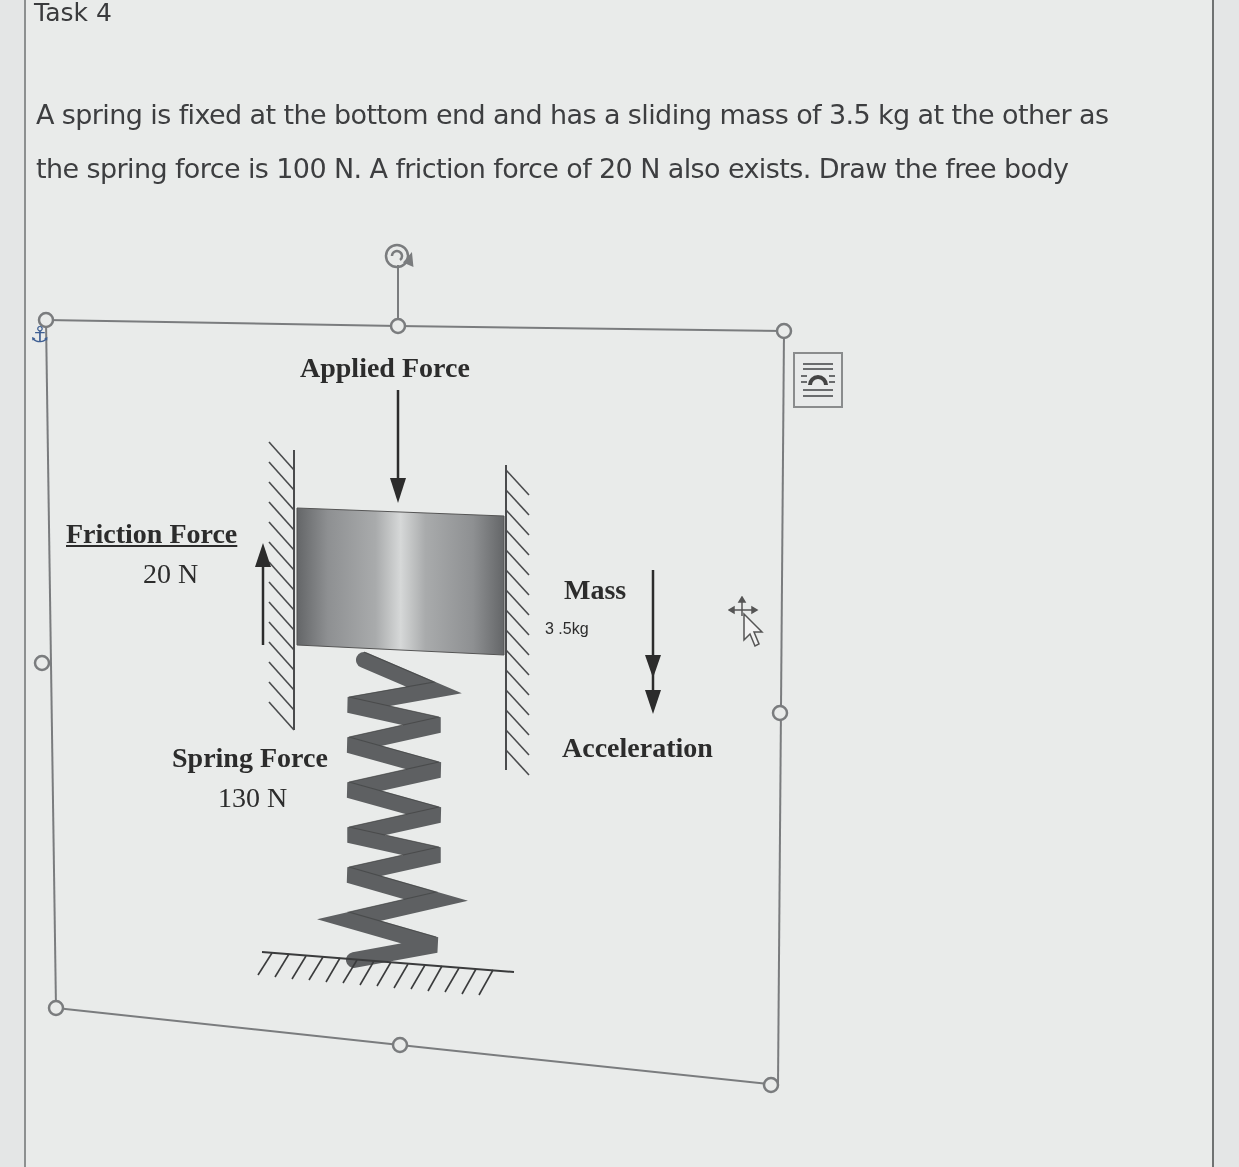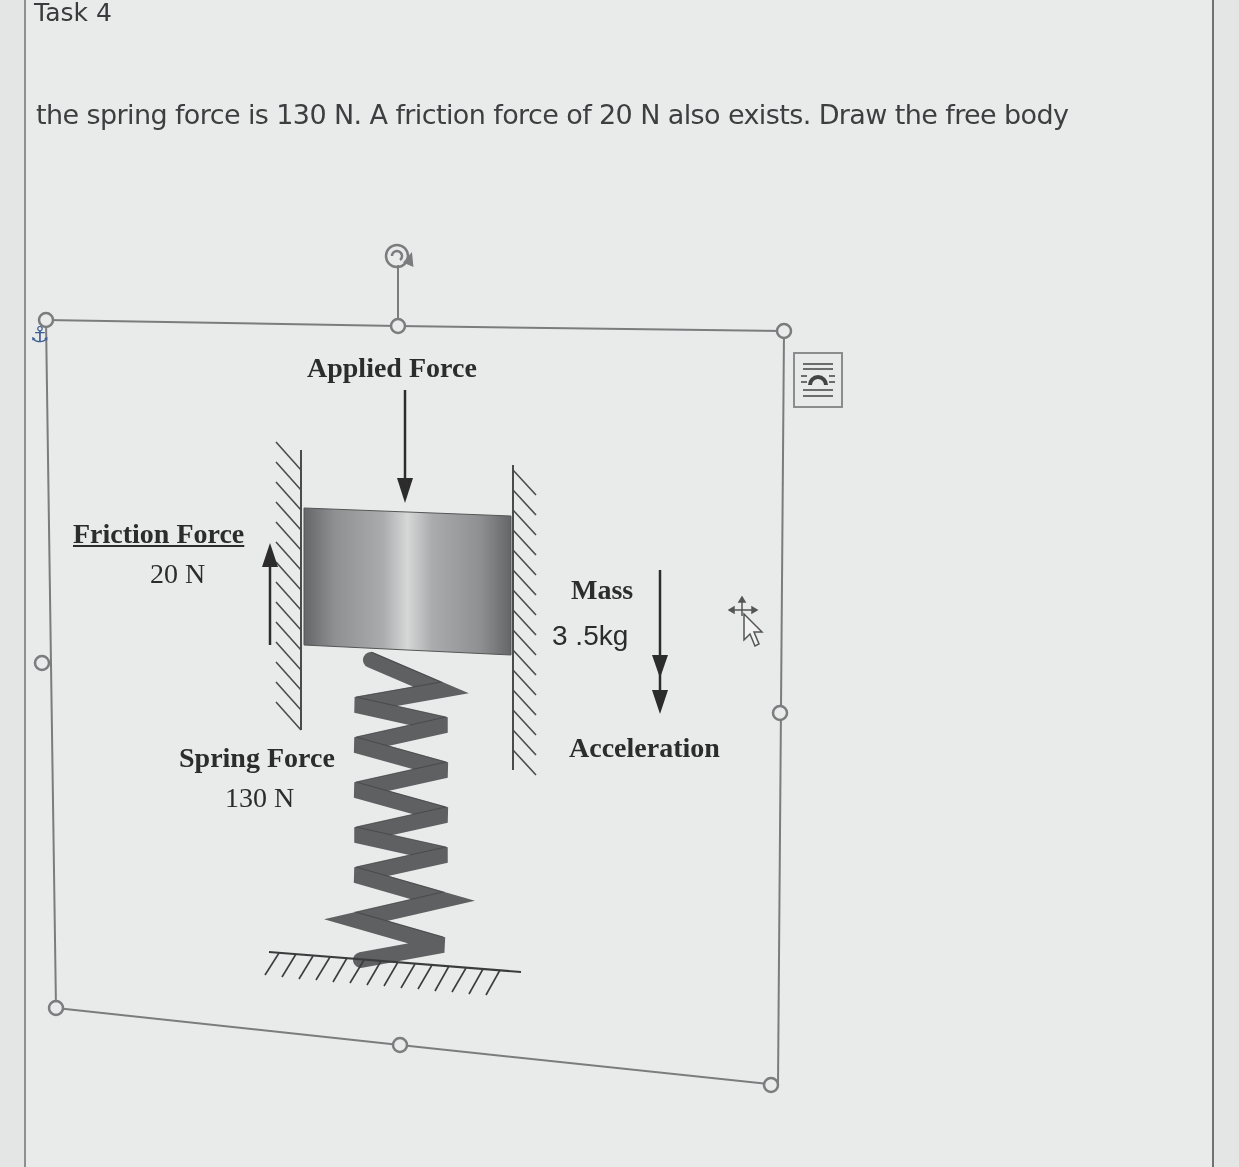--- a/index.html
+++ b/index.html
@@ -28,43 +28,44 @@
 
   
   .frame { position:absolute; left:0; top:0; width:1239px; height:1167px; pointer-events:none; }
   .frame svg { position:absolute; left:0; top:0; }
   .handle { pointer-events:auto; }
 
   .diag-label {
     position:absolute; font-family:"Liberation Serif", serif; font-weight:bold;
     color:#2c2c2c; font-size:28px; white-space:nowrap;
   }
-  .diag-label.sm { font-size:28px; font-weight:normal; font-family:"Liberation Sans", sans-serif; }
+  .diag-label.sm { font-size:16px; font-weight:normal; font-family:"Liberation Sans", sans-serif; }
 
   .layout-options {
     position:absolute; left:793px; top:352px; width:50px; height:56px;
     border:2px solid #8a8c8d; background:#e8eaea; box-sizing:border-box;
   }
   .anchor-icon {
     position:absolute; left:30px; top:322px; color:#3e5f93; font-size:22px; font-weight:bold;
   }
   .move-cursor { position:absolute; left:728px; top:596px; }
 </style>
 </head>
 <body>
 
 <div class="page"></div>
 
 <div class="task-title">Task 4</div>
 
 <div class="para">
-  <div>the spring force is 130 N. A friction force of 20 N also exists. Draw the free body</div>
-</div>
-
-<div style="position:absolute;left:11px;top:0;width:1040px;height:1167px;">
+  <div>A spring is fixed at the bottom end and has a sliding mass of 3.5 kg at the other as</div>
+  <div>the spring force is 100 N. A friction force of 20 N also exists. Draw the free body</div>
+</div>
+
+<div style="position:absolute;left:4px;top:0;width:1040px;height:1167px;">
   <svg width="1239" height="1167" style="position:absolute;left:0;top:0;">
     <defs>
       <linearGradient id="massGrad" x1="0" x2="1" y1="0" y2="0">
         <stop offset="0" stop-color="#646668"></stop>
         <stop offset="0.15" stop-color="#8e9092"></stop>
         <stop offset="0.38" stop-color="#a9abac"></stop>
         <stop offset="0.5" stop-color="#d6d8d8"></stop>
         <stop offset="0.62" stop-color="#a9abac"></stop>
         <stop offset="0.85" stop-color="#8e9092"></stop>
         <stop offset="1" stop-color="#646668"></stop>

